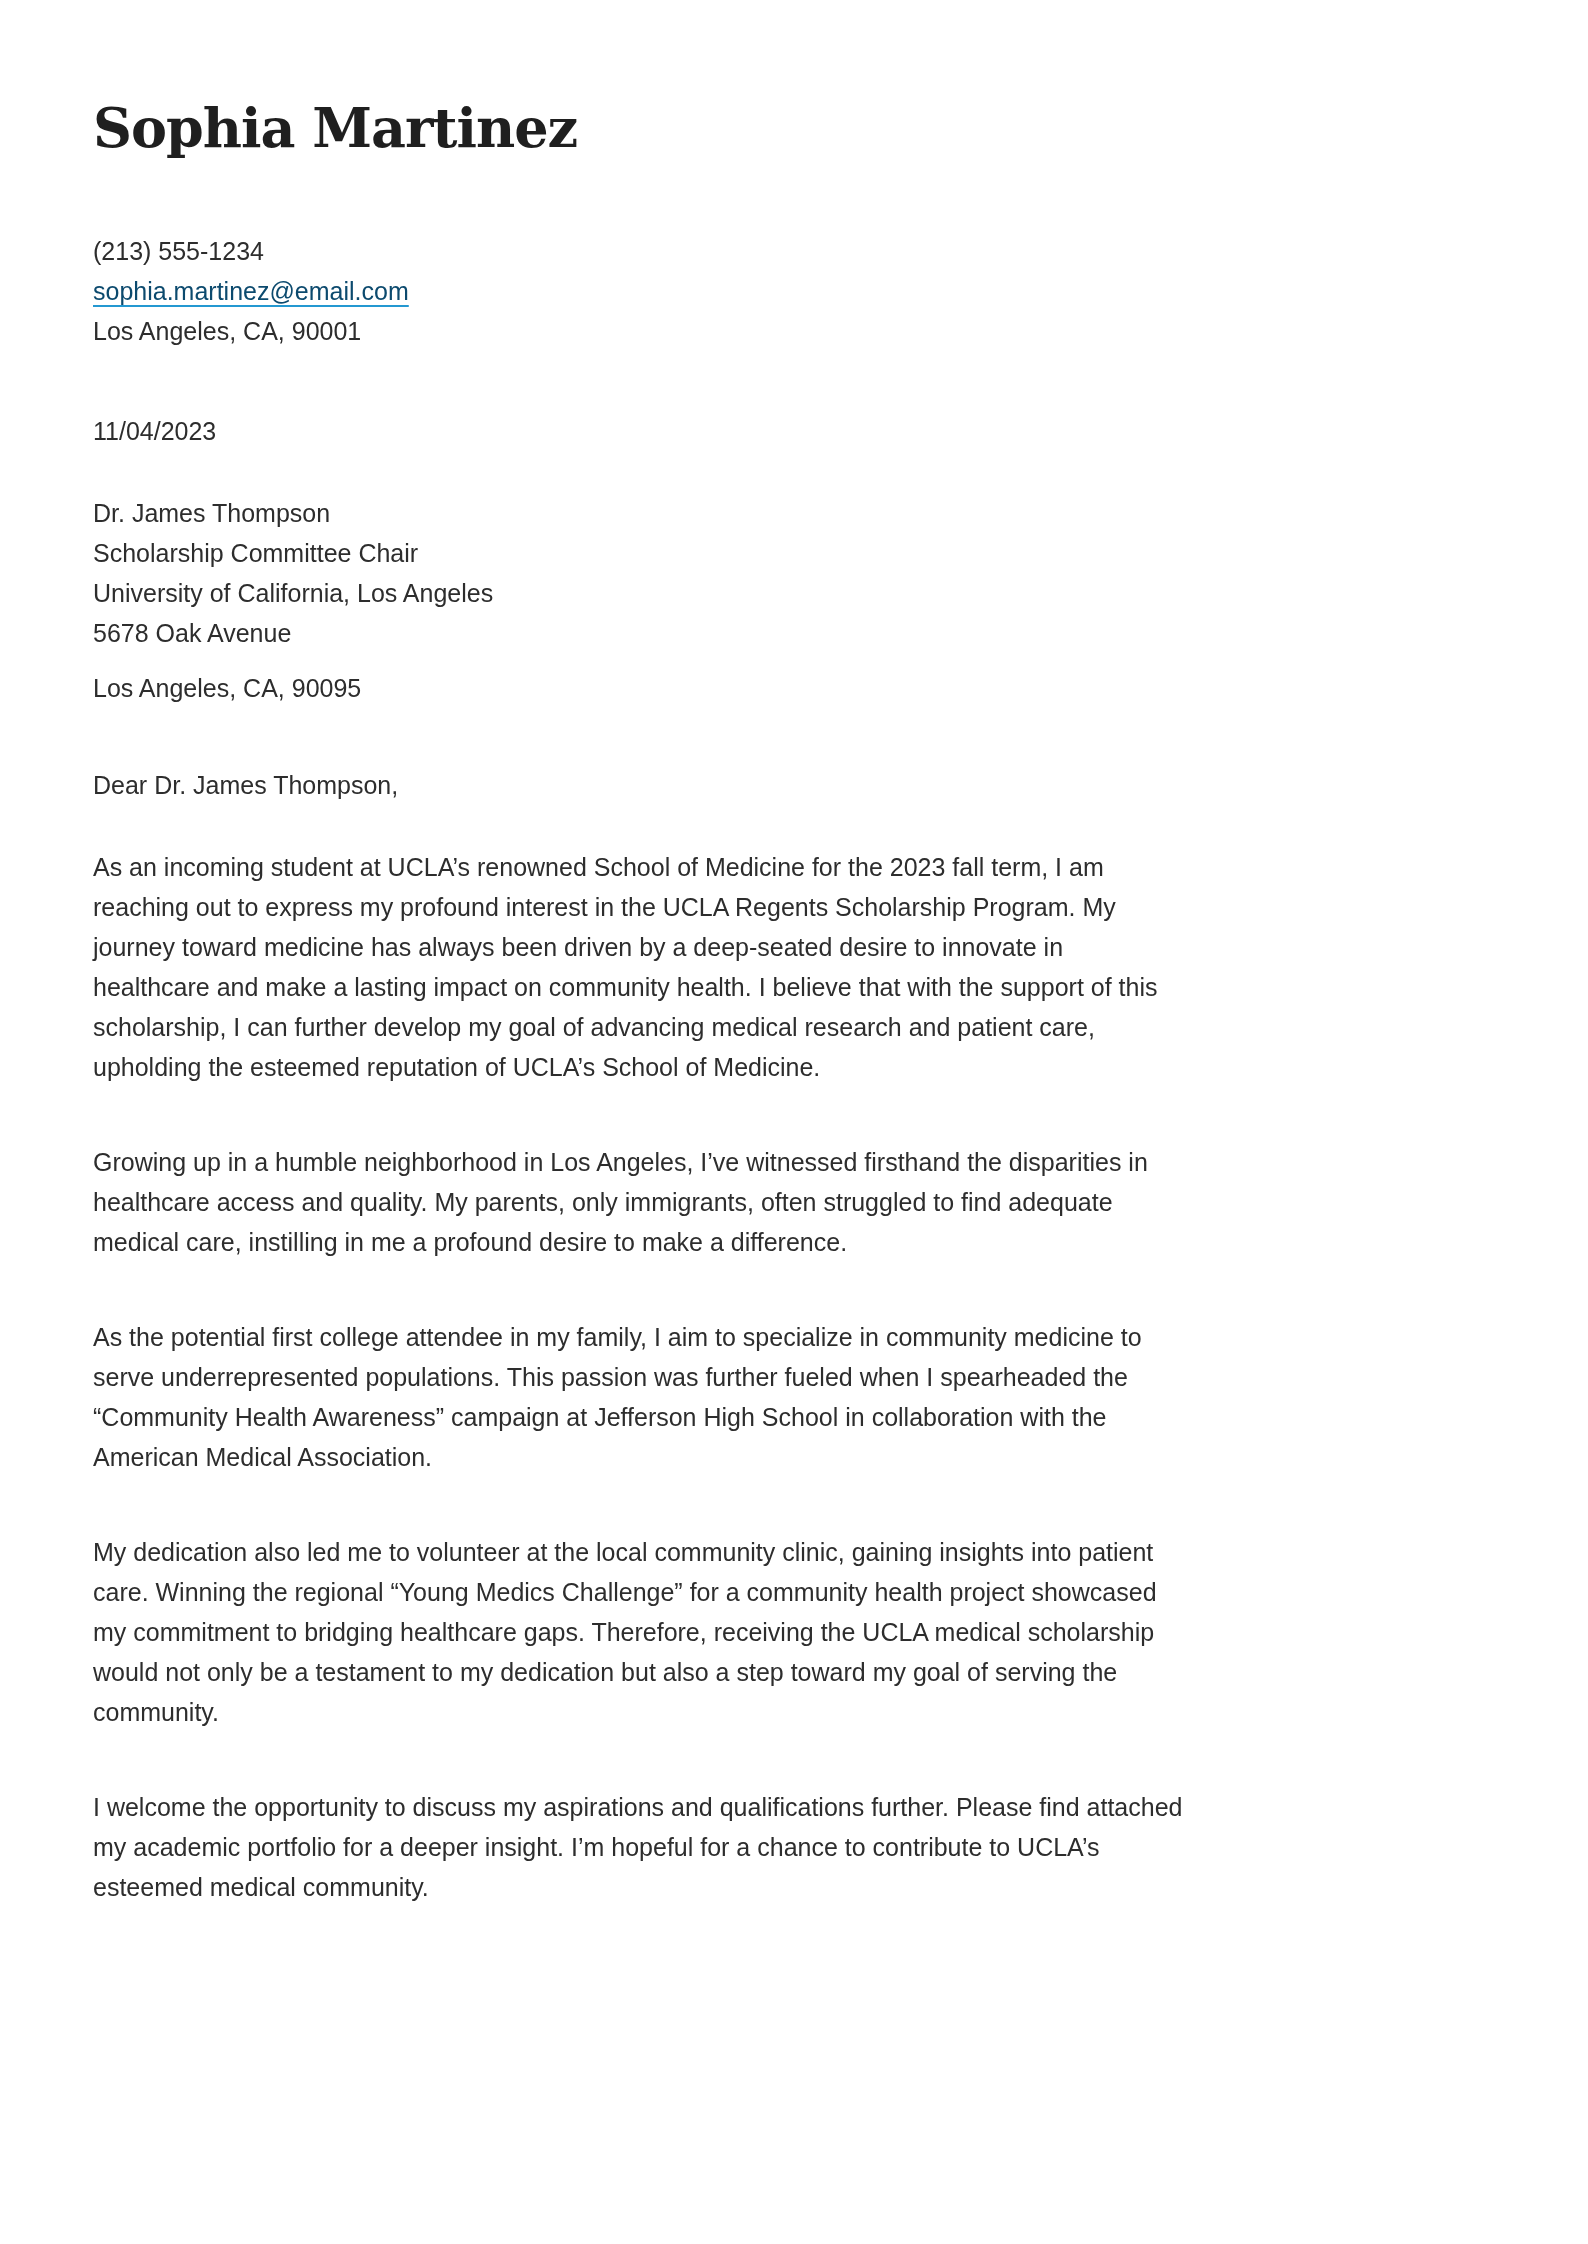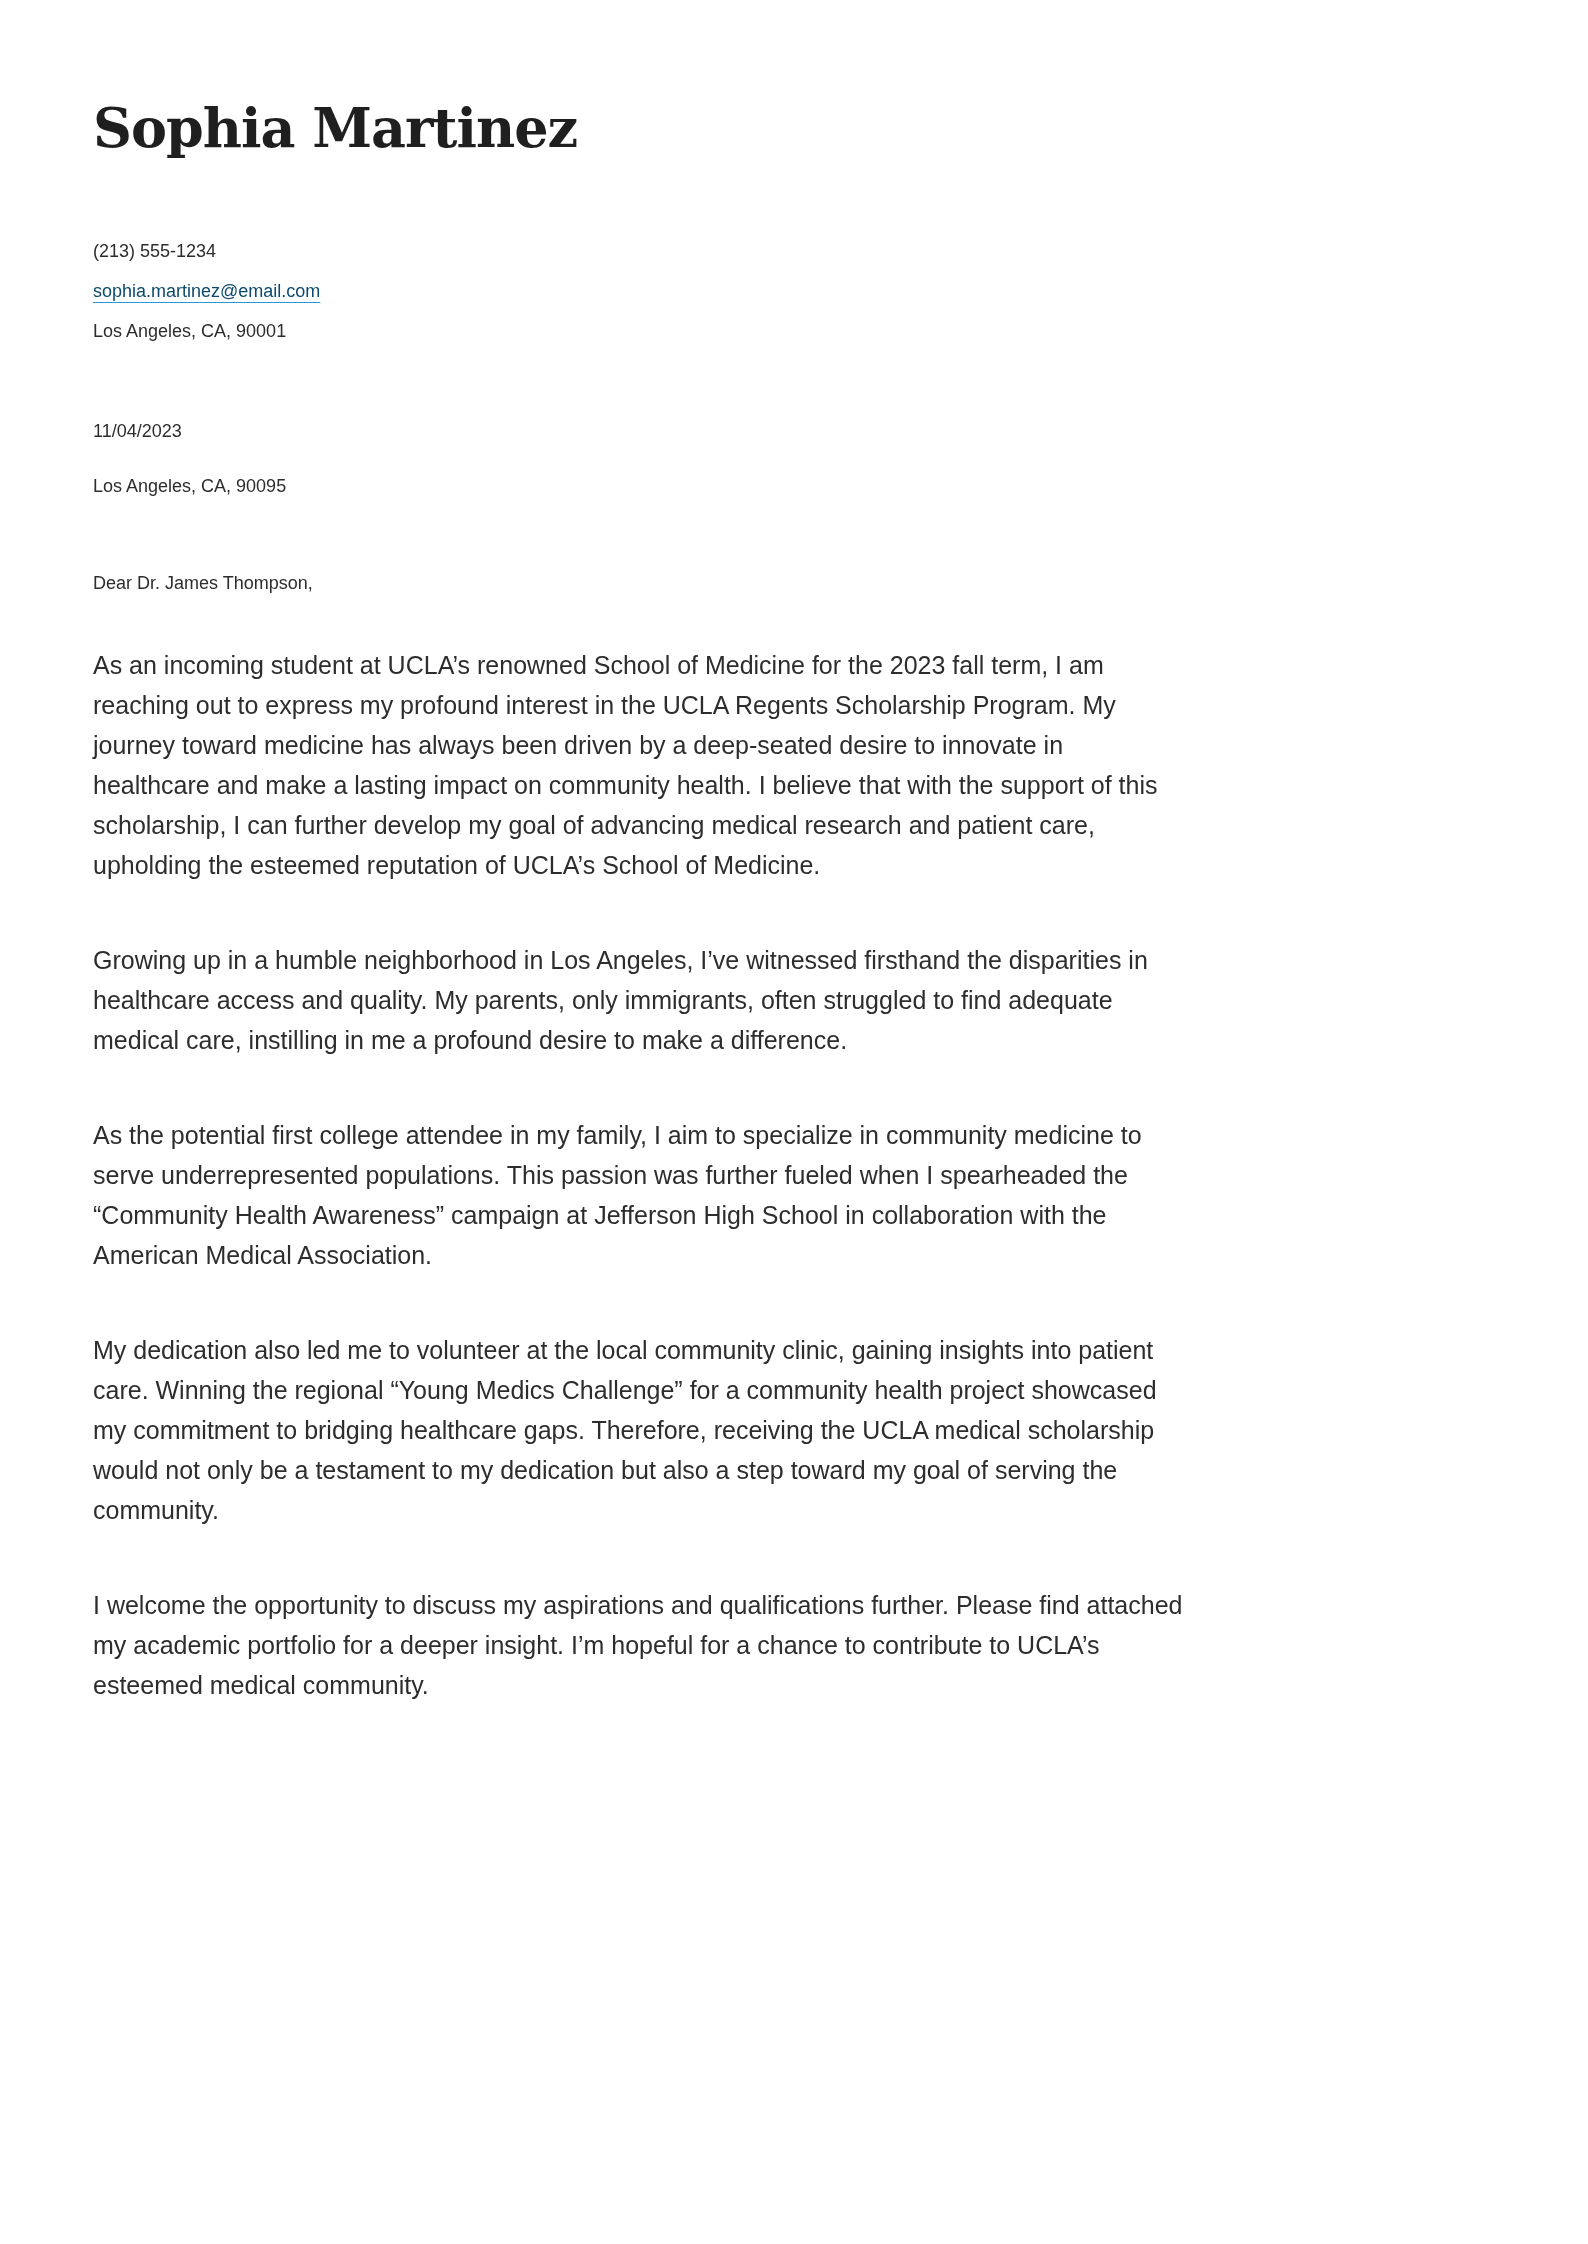--- a/index.html
+++ b/index.html
@@ -20,21 +20,21 @@
   h1.sender-name {
     margin: 0;
     font-family: "DejaVu Serif", serif;
     font-weight: 700;
     font-size: 54px;
     line-height: 66px;
     letter-spacing: -1px;
     color: #1f1f1f;
   }
   .line {
-    font-size: 18px;
+    font-size: 25px;
     line-height: 40px;
     font-weight: 400;
   }
   .contact-block { margin-top: 70px; }
   .date-block { margin-top: 60px; }
   .recipient-block { margin-top: 42px; }
   .recipient-city { margin-top: 15px; }
   .salutation { margin-top: 57px; }
   .para {
     margin: 55px 0 0 0;
@@ -61,20 +61,26 @@
   <div class="contact-block">
     <div class="line">(213) 555-1234</div>
     <div class="line">
       <a class="email-link">sophia.martinez@email.com</a>
     </div>
     <div class="line">Los Angeles, CA, 90001</div>
   </div>
 
   <div class="line date-block">11/04/2023</div>
 
+  <div class="recipient-block">
+    <div class="line">Dr. James Thompson</div>
+    <div class="line">Scholarship Committee Chair</div>
+    <div class="line">University of California, Los Angeles</div>
+    <div class="line">5678 Oak Avenue</div>
+  </div>
 
   <div class="line recipient-city">Los Angeles, CA, 90095</div>
 
   <div class="line salutation">Dear Dr. James Thompson,</div>
 
   <p class="para first">As an incoming student at UCLA’s renowned School of Medicine for the 2023 fall term, I am reaching out to express my profound interest in the UCLA Regents Scholarship Program. My journey toward medicine has always been driven by a deep-seated desire to innovate in healthcare and make a lasting impact on community health. I believe that with the support of this scholarship, I can further develop my goal of advancing medical research and patient care, upholding the esteemed reputation of UCLA’s School of Medicine.</p>
 
   <p class="para">Growing up in a humble neighborhood in Los Angeles, I’ve witnessed firsthand the disparities in healthcare access and quality. My parents, only immigrants, often struggled to find adequate medical care, instilling in me a profound desire to make a difference.</p>
 
   <p class="para">As the potential first college attendee in my family, I aim to specialize in community medicine to serve underrepresented populations. This passion was further fueled when I spearheaded the “Community Health Awareness” campaign at Jefferson High School in collaboration with the American Medical Association.</p>

